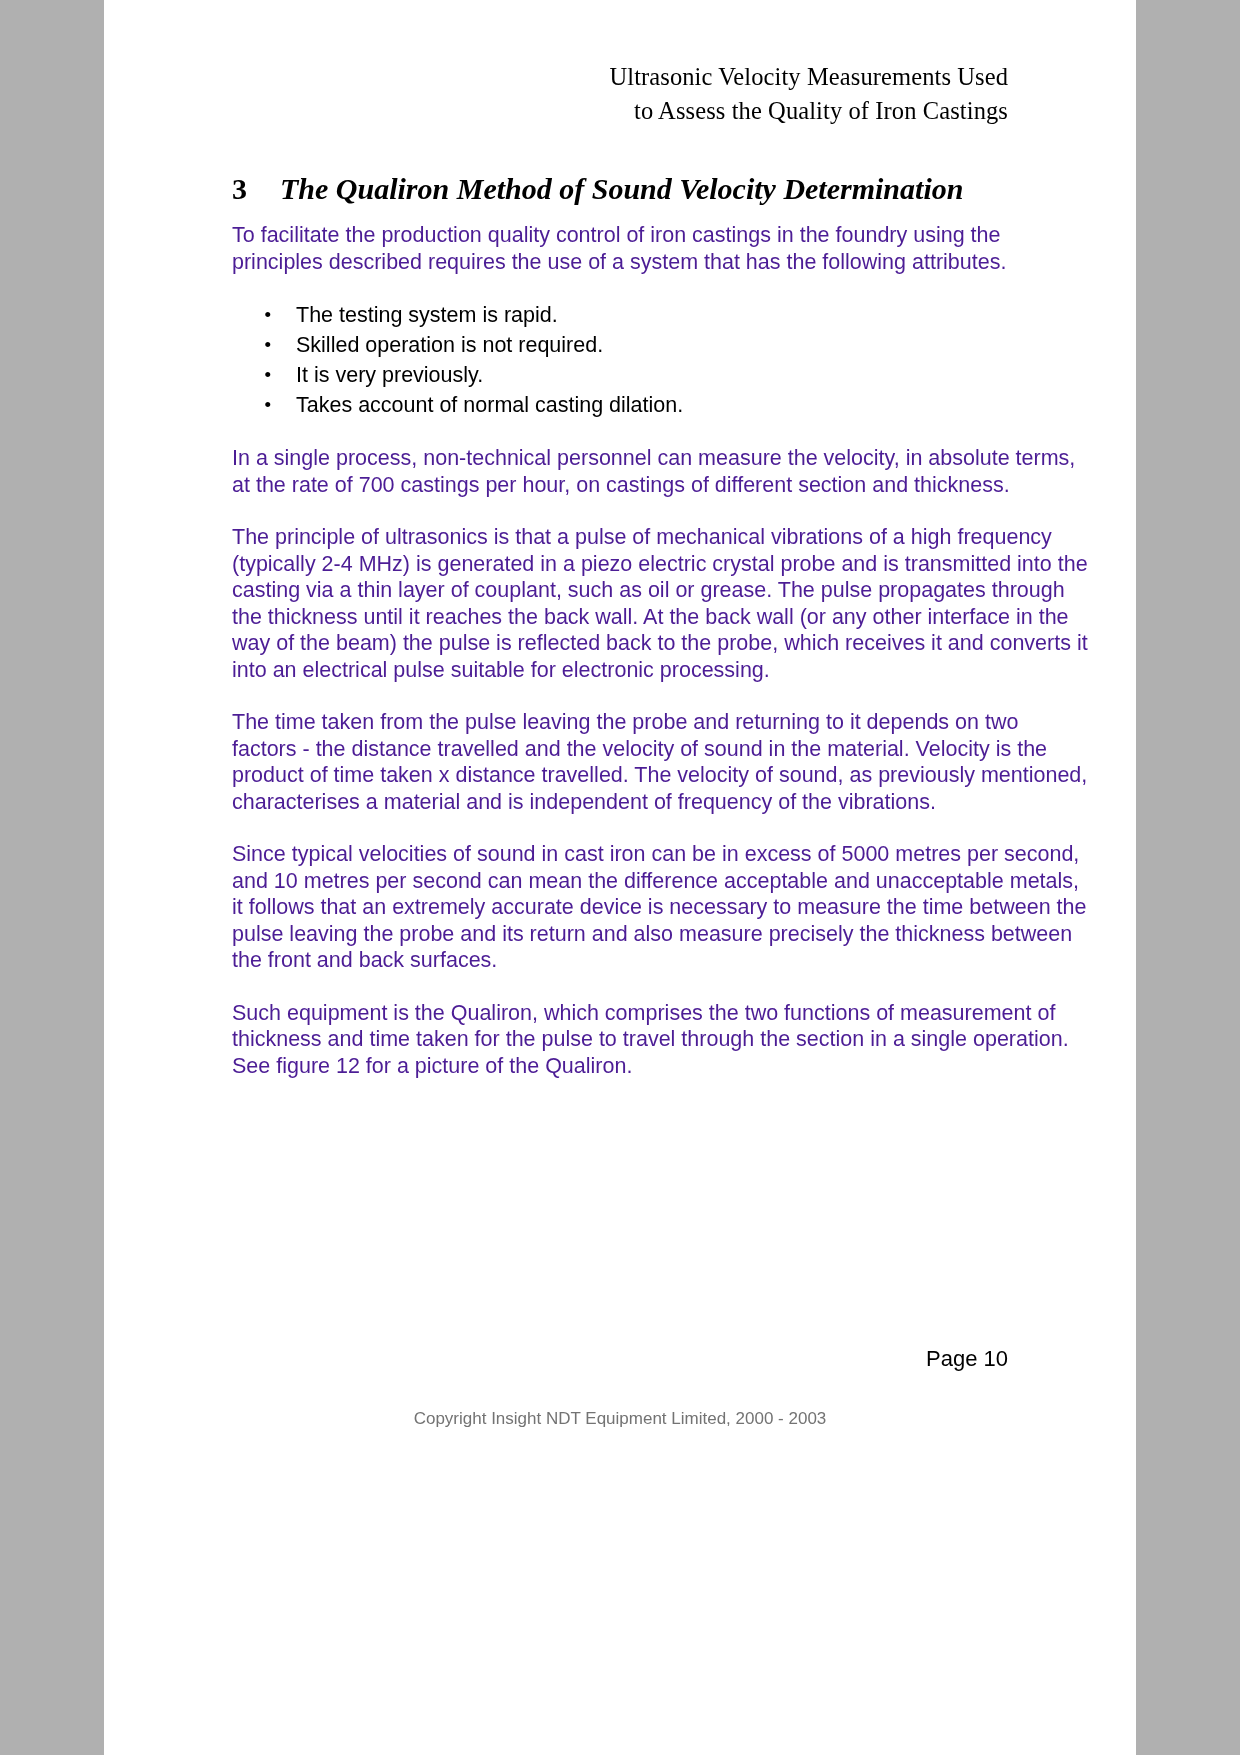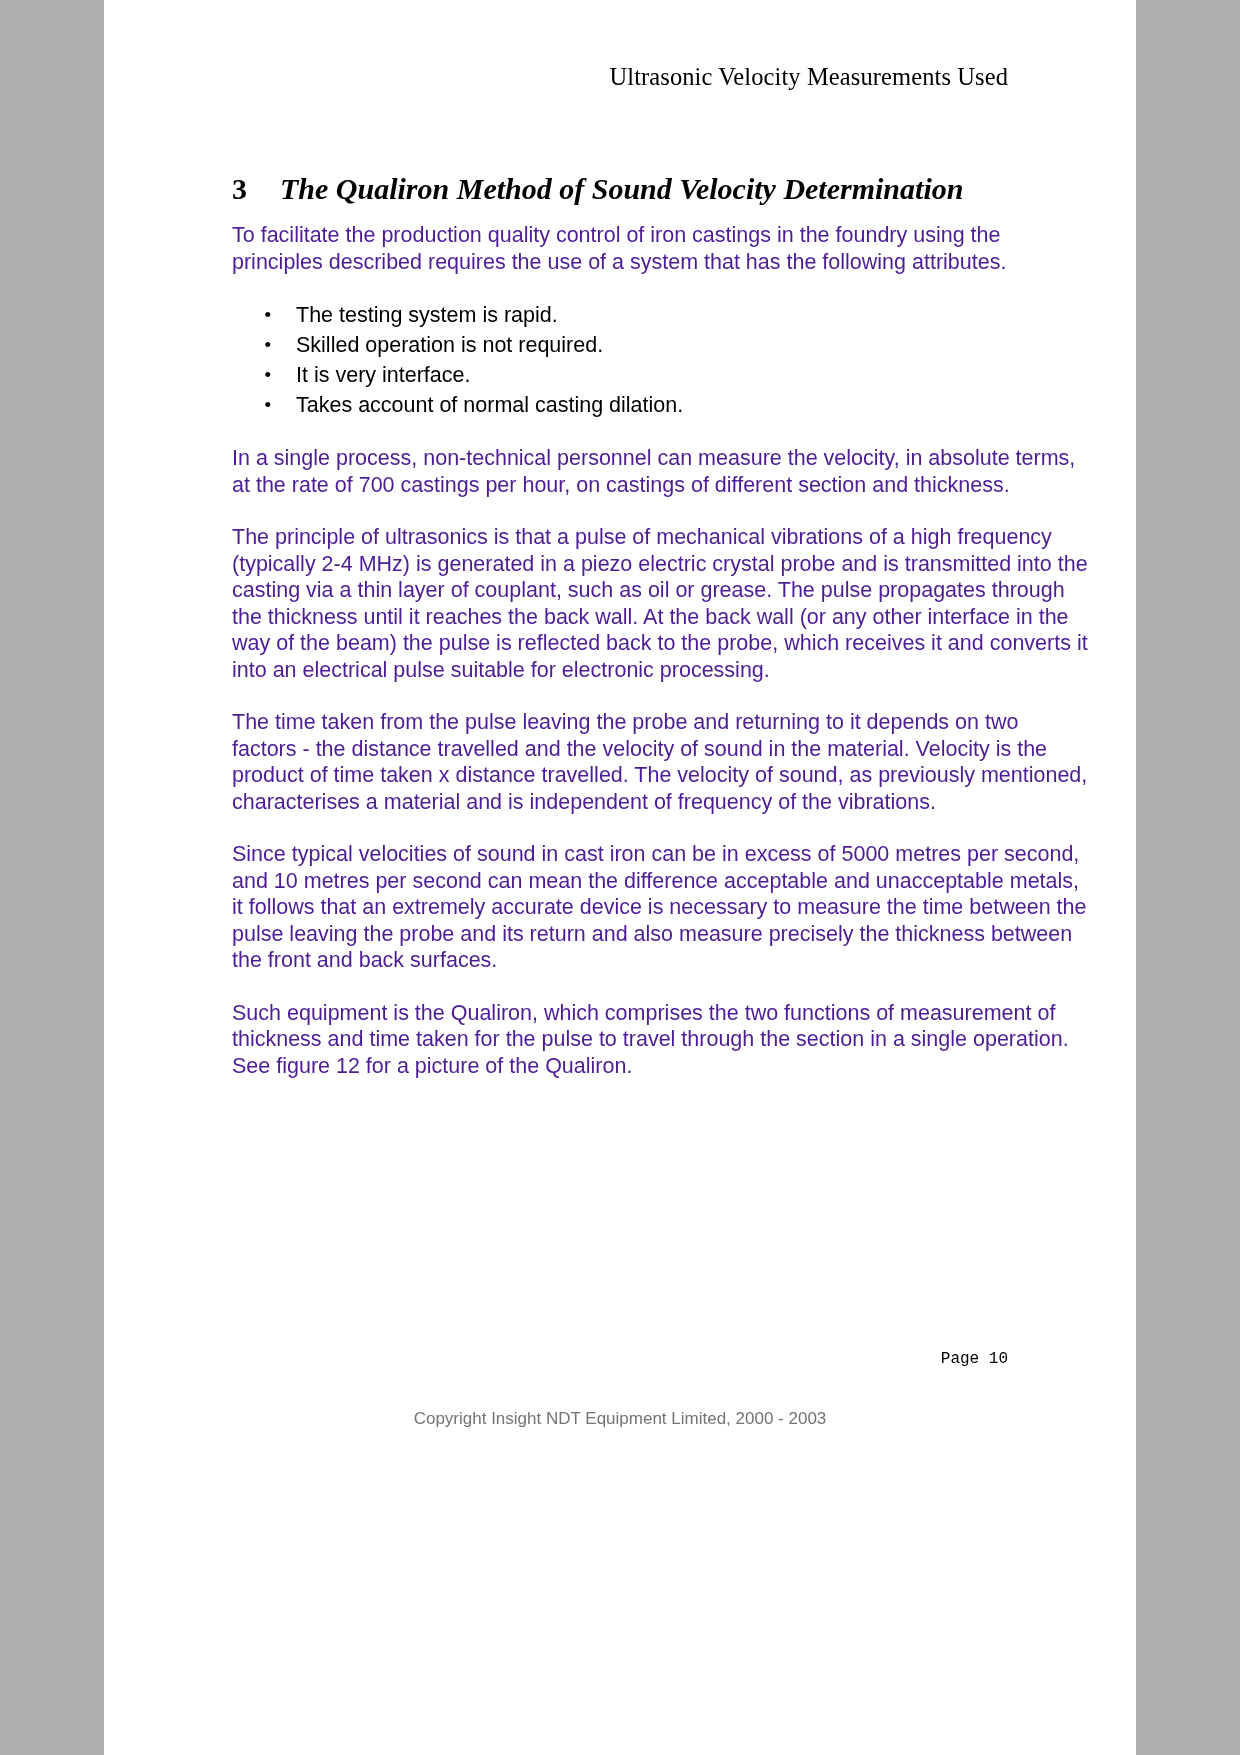--- a/index.html
+++ b/index.html
@@ -101,22 +101,22 @@
     font-family: "Liberation Serif", serif;
     font-size: 21.5px;
     line-height: 28px;
   }
 
   
   .page-number {
     position: absolute;
     right: 128px;
     top: 1345px;
-    font-family: Liberation Mono, monospace;
-    font-size: 16px;
+    font-family: Liberation Sans, sans-serif;
+    font-size: 22px;
     line-height: 28px;
     color: #000000;
     white-space: nowrap;
   }
   .copyright {
     position: absolute;
     left: 0;
     right: 0;
     top: 1408px;
     text-align: center;
@@ -128,20 +128,21 @@
   }
 </style>
 </head>
 <body>
 
 <div class="page">
   <div class="page-inner">
 
     <div class="doc-header">
       <span class="hline">Ultrasonic Velocity Measurements Used</span>
+      <span class="hline">to Assess the Quality of Iron Castings</span>
     </div>
 
     <h1 class="section-heading">
       <span class="sec-num">3</span><span class="sec-title">The Qualiron Method of Sound Velocity Determination</span>
     </h1>
 
     <div class="body-col">
 
       <p class="para">To facilitate the production quality control of iron castings in the foundry using the principles described requires the use of a system that has the following attributes.</p>
 
@@ -149,21 +150,21 @@
         <li>
           <span class="bullet-dot">•</span>
           <span>The testing system is rapid.</span>
         </li>
         <li>
           <span class="bullet-dot">•</span>
           <span>Skilled operation is not required.</span>
         </li>
         <li>
           <span class="bullet-dot">•</span>
-          <span>It is very interface.</span>
+          <span>It is very previously.</span>
         </li>
         <li>
           <span class="bullet-dot">•</span>
           <span>Takes account of normal casting dilation.</span>
         </li>
       </ul>
 
       <p class="para">In a single process, non-technical personnel can measure the velocity, in absolute terms, at the rate of 700 castings per hour, on castings of different section and thickness.</p>
       <p class="para">The principle of ultrasonics is that a pulse of mechanical vibrations of a high frequency (typically 2-4 MHz) is generated in a piezo electric crystal probe and is transmitted into the casting via a thin layer of couplant, such as oil or grease.  The pulse propagates through the thickness until it reaches the back wall.  At the back wall (or any other interface in the way of the beam) the pulse is reflected back to the probe, which receives it and converts it into an electrical pulse suitable for electronic processing.</p>
       <p class="para">The time taken from the pulse leaving the probe and returning to it depends on two factors - the distance travelled and the velocity of sound in the material.  Velocity is the product of time taken x distance travelled.  The velocity of sound, as previously mentioned, characterises a material and is independent of frequency of the vibrations.</p>

